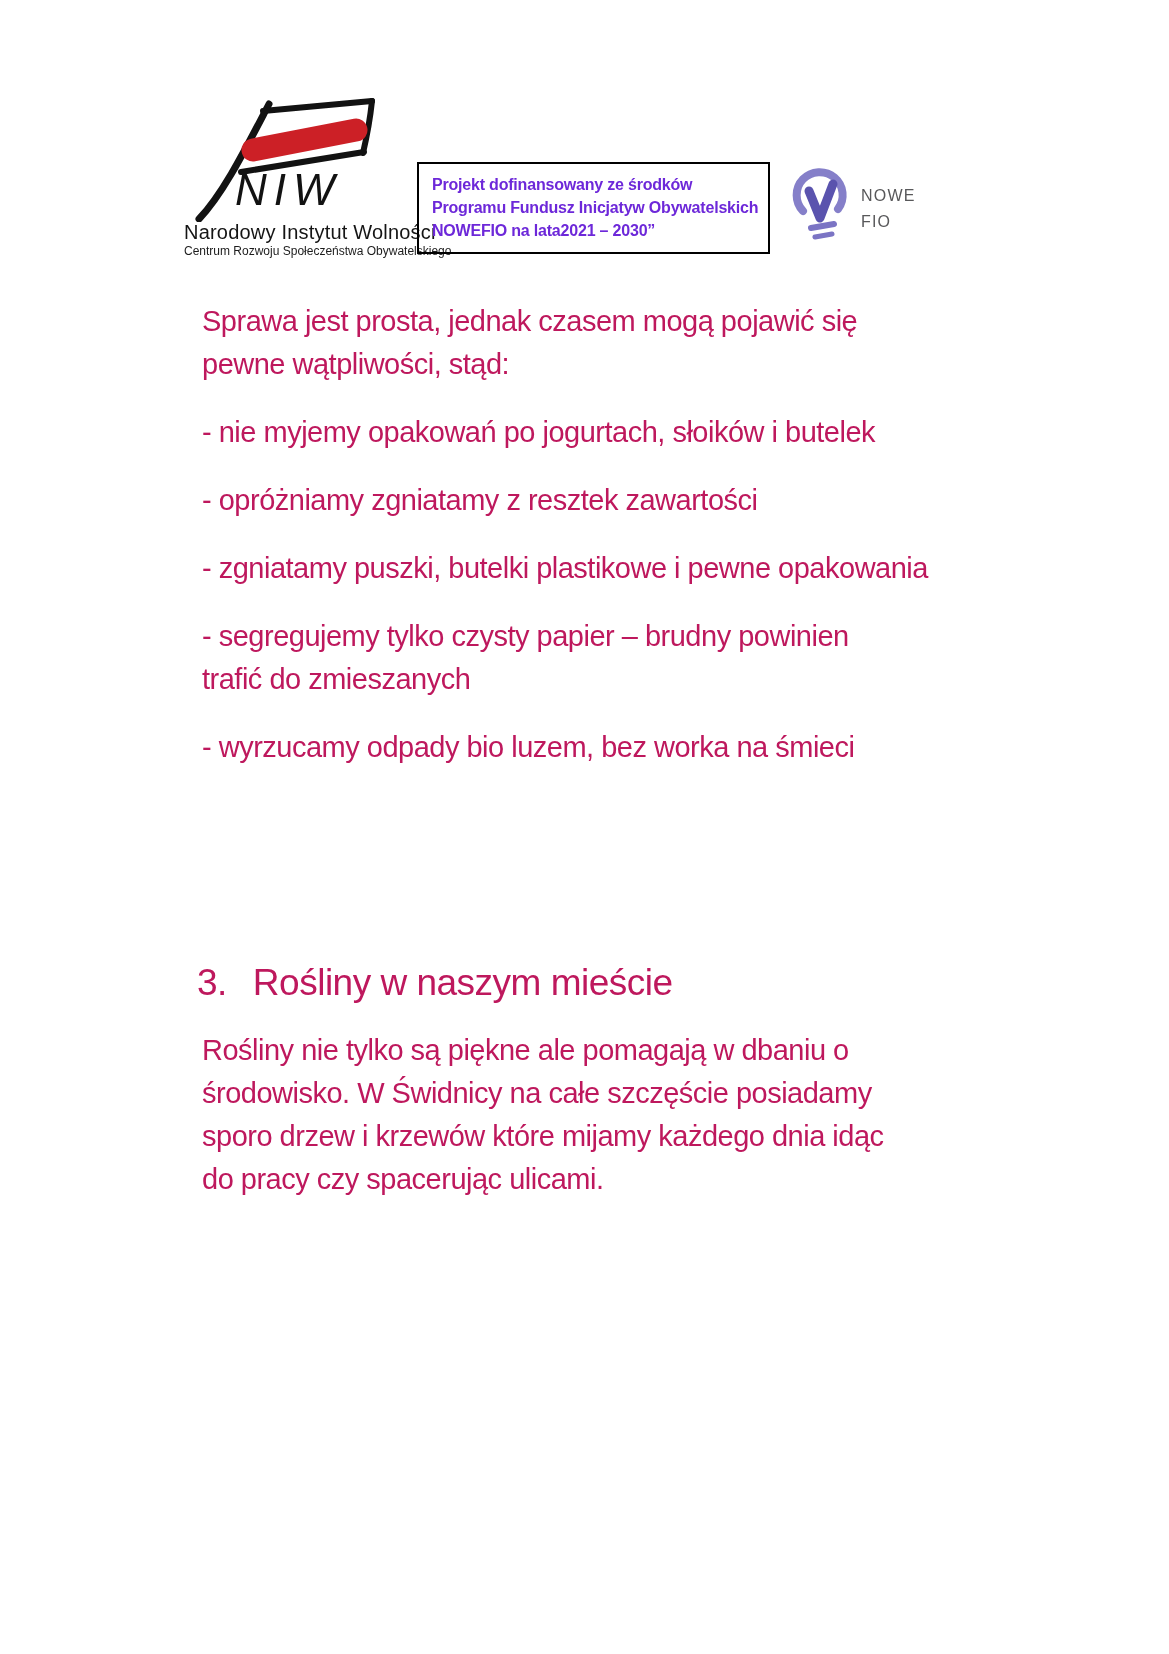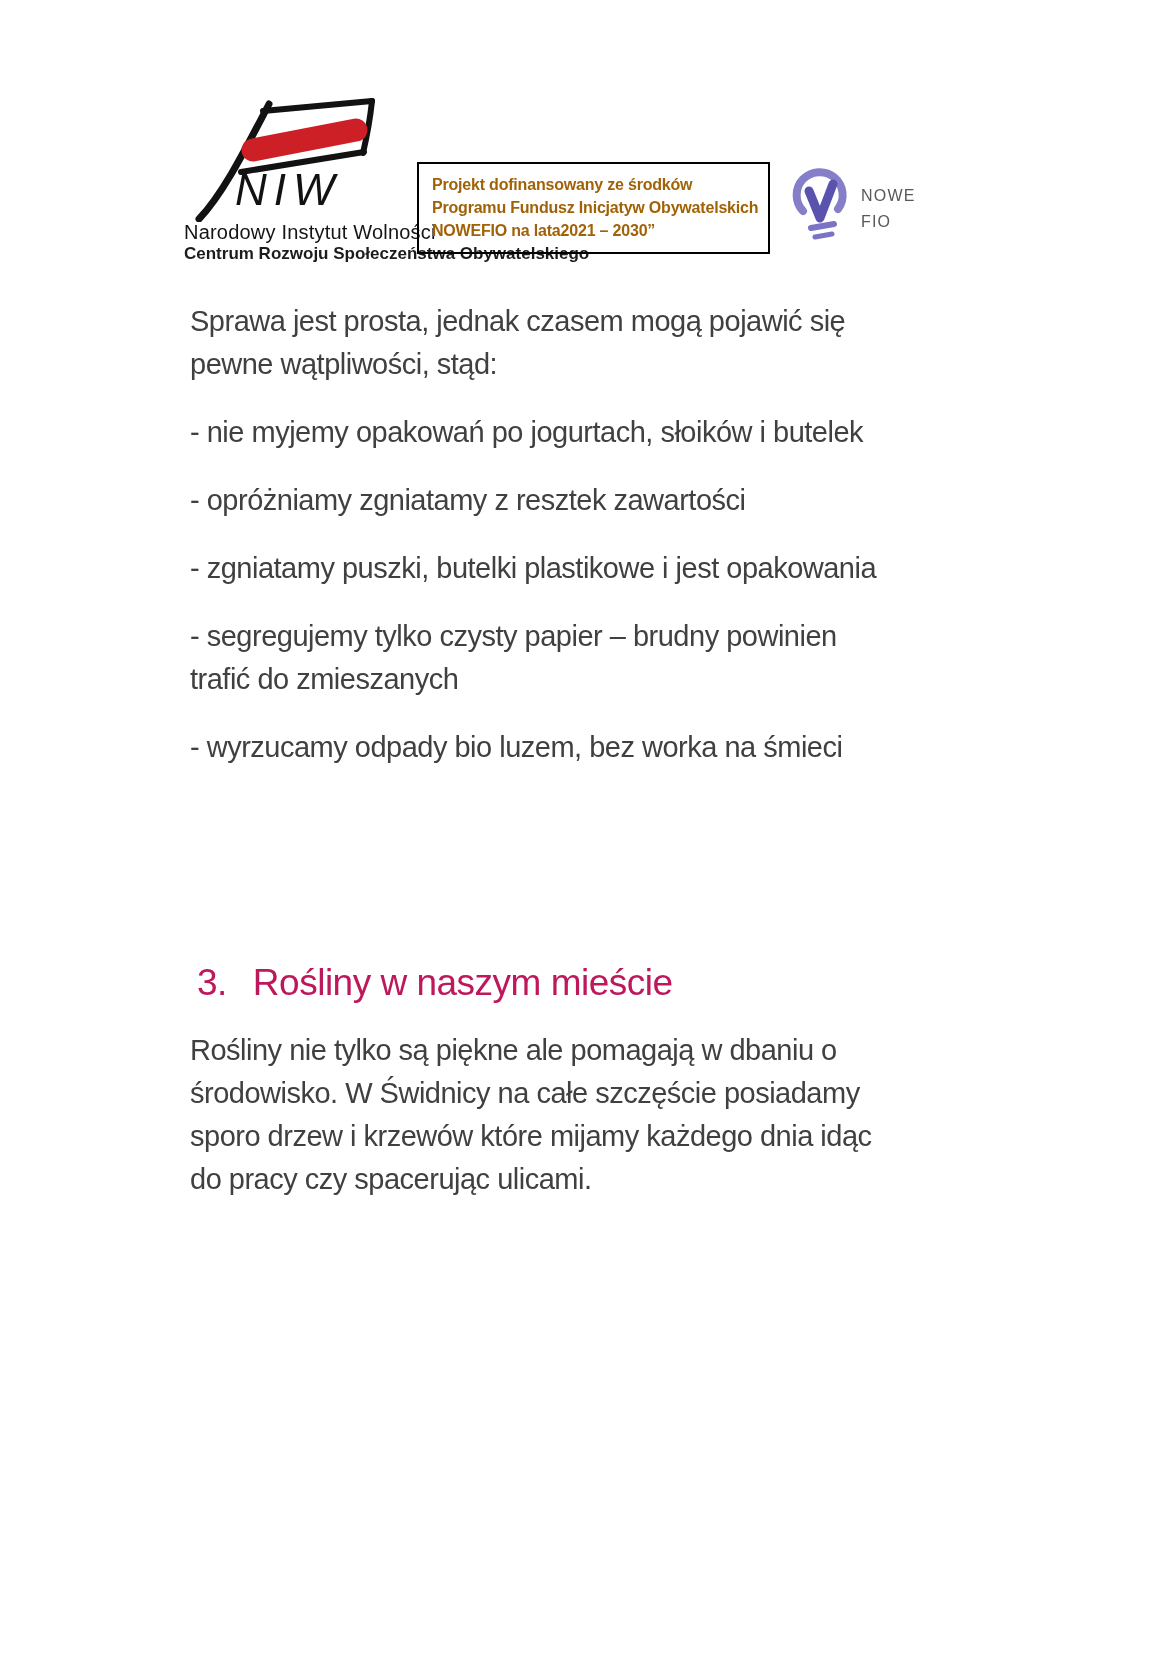--- a/index.html
+++ b/index.html
@@ -18,48 +18,48 @@
   .header { position: absolute; left: 0; top: 0; width: 1169px; height: 280px; }
 
   .niw-logo-svg { position: absolute; left: 183px; top: 92px; }
   .niw-name {
     position: absolute; left: 184px; top: 221px;
     font-size: 20px; letter-spacing: 0.2px; color: #151515;
     white-space: nowrap; width: 230px;
   }
   .niw-subtitle {
     position: absolute; left: 184px; top: 244px;
-    font-size: 17px; color: #1c1c1c; white-space: nowrap; font-weight: bold;
+    font-size: 12px; color: #1c1c1c; white-space: nowrap;
   }
 
   .grant-box {
     position: absolute; left: 417px; top: 162px;
     width: 353px; height: 92px;
     border: 2px solid #000000;
     padding: 9px 0 0 13px;
   }
   .grant-box .line {
     font-size: 16px; line-height: 23px; font-weight: 700;
-    letter-spacing: -0.2px; color: #a16207; white-space: nowrap;
+    letter-spacing: -0.2px; color: #6d28d9; white-space: nowrap;
   }
 
   .bulb-svg { position: absolute; left: 791px; top: 167px; }
   .nowefio-text {
     position: absolute; left: 861px; top: 183px;
     font-size: 16px; line-height: 26px; letter-spacing: 1.2px;
     font-weight: 400;
   }
 
   
   .doc-body {
     position: absolute; left: 186px; top: 300px; width: 830px;
   }
   .para {
     font-size: 29px; line-height: 43px; letter-spacing: -0.5px;
-    white-space: pre-line; margin: 0 0 25px 4px; color: #404040;
+    white-space: pre-line; margin: 0 0 25px 16px; color: #be185d;
   }
   .section-heading {
     font-size: 37px; line-height: 52px; font-weight: 400;
     letter-spacing: -0.5px; margin: 188px 0 20px 0;
     padding-left: 11px; color: #be185d; white-space: nowrap;
   }
   .section-heading .num { margin-right: 26px; }
 </style>
 </head>
 <body>
@@ -105,21 +105,21 @@
       <div>FIO</div>
     </div>
   </div>
 
   <div class="doc-body">
     <p class="para">Sprawa jest prosta, jednak czasem mogą pojawić się
 pewne wątpliwości, stąd:</p>
 
     <p class="para">- nie myjemy opakowań po jogurtach, słoików i butelek</p>
     <p class="para">- opróżniamy zgniatamy z resztek zawartości</p>
-    <p class="para">- zgniatamy puszki, butelki plastikowe i jest opakowania</p>
+    <p class="para">- zgniatamy puszki, butelki plastikowe i pewne opakowania</p>
     <p class="para">- segregujemy tylko czysty papier – brudny powinien
 trafić do zmieszanych</p>
     <p class="para">- wyrzucamy odpady bio luzem, bez worka na śmieci</p>
 
     <h2 class="section-heading">
       <span class="num">3.</span><span>Rośliny w naszym mieście</span>
     </h2>
 
     <p class="para">Rośliny nie tylko są piękne ale pomagają w dbaniu o
 środowisko. W Świdnicy na całe szczęście posiadamy

